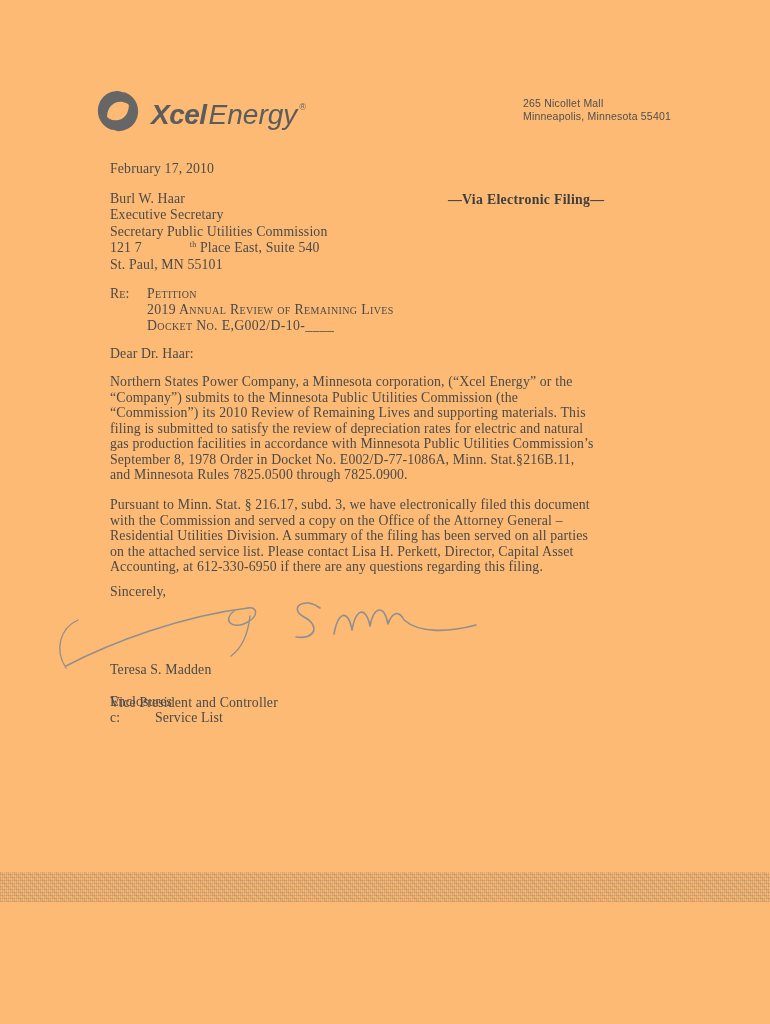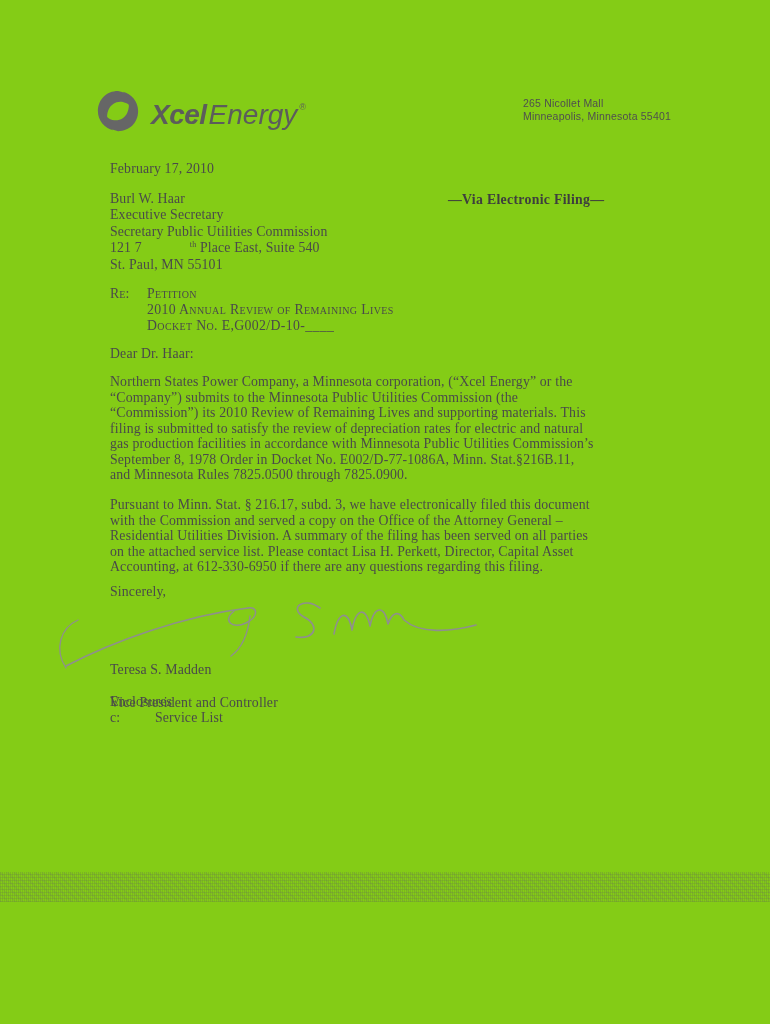--- a/index.html
+++ b/index.html
@@ -1,19 +1,19 @@
 <!DOCTYPE html>
 <html><head>
 <meta charset="utf-8">
 <style>
   html,body{margin:0;padding:0;background:#ffffff;}
   .page{
     position:relative;
     width:770px;height:1024px;
-    background:#84cc16;
+    background:#fdba74;
     overflow:hidden;
     font-family:"Liberation Serif","DejaVu Serif",serif;
     color:#4a4a4a;
   }
   .letter{filter:blur(0.25px);}
   
   .logo{position:absolute;left:95px;top:84px;display:flex;align-items:center;}
   .logo-swirl{width:46px;height:46px;margin-right:10px;}
   .logo-text{
     font-family:"Liberation Sans","DejaVu Sans",sans-serif;
@@ -88,21 +88,21 @@
       <div>Secretary Public Utilities Commission</div>
       <div><span>121 7</span><sup>th</sup><span> Place East, Suite 540</span></div>
       <div>St. Paul, MN  55101</div>
     </div>
 
     <div class="txt via">—Via Electronic Filing—</div>
 
     <div class="txt re-block">
       <div class="re-label">Re:</div>
       <div class="re-lines">Petition
-2010 Annual Review of Remaining Lives
+2019 Annual Review of Remaining Lives
 Docket No. E,G002/D-10-____</div>
     </div>
 
     <div class="txt salutation">Dear Dr. Haar:</div>
 
     <div class="txt para para1">Northern States Power Company, a Minnesota corporation, (“Xcel Energy” or the
 “Company”) submits to the Minnesota Public Utilities Commission (the
 “Commission”) its 2010 Review of Remaining Lives and supporting materials. This
 filing is submitted to satisfy the review of depreciation rates for electric and natural
 gas production facilities in accordance with Minnesota Public Utilities Commission’s

